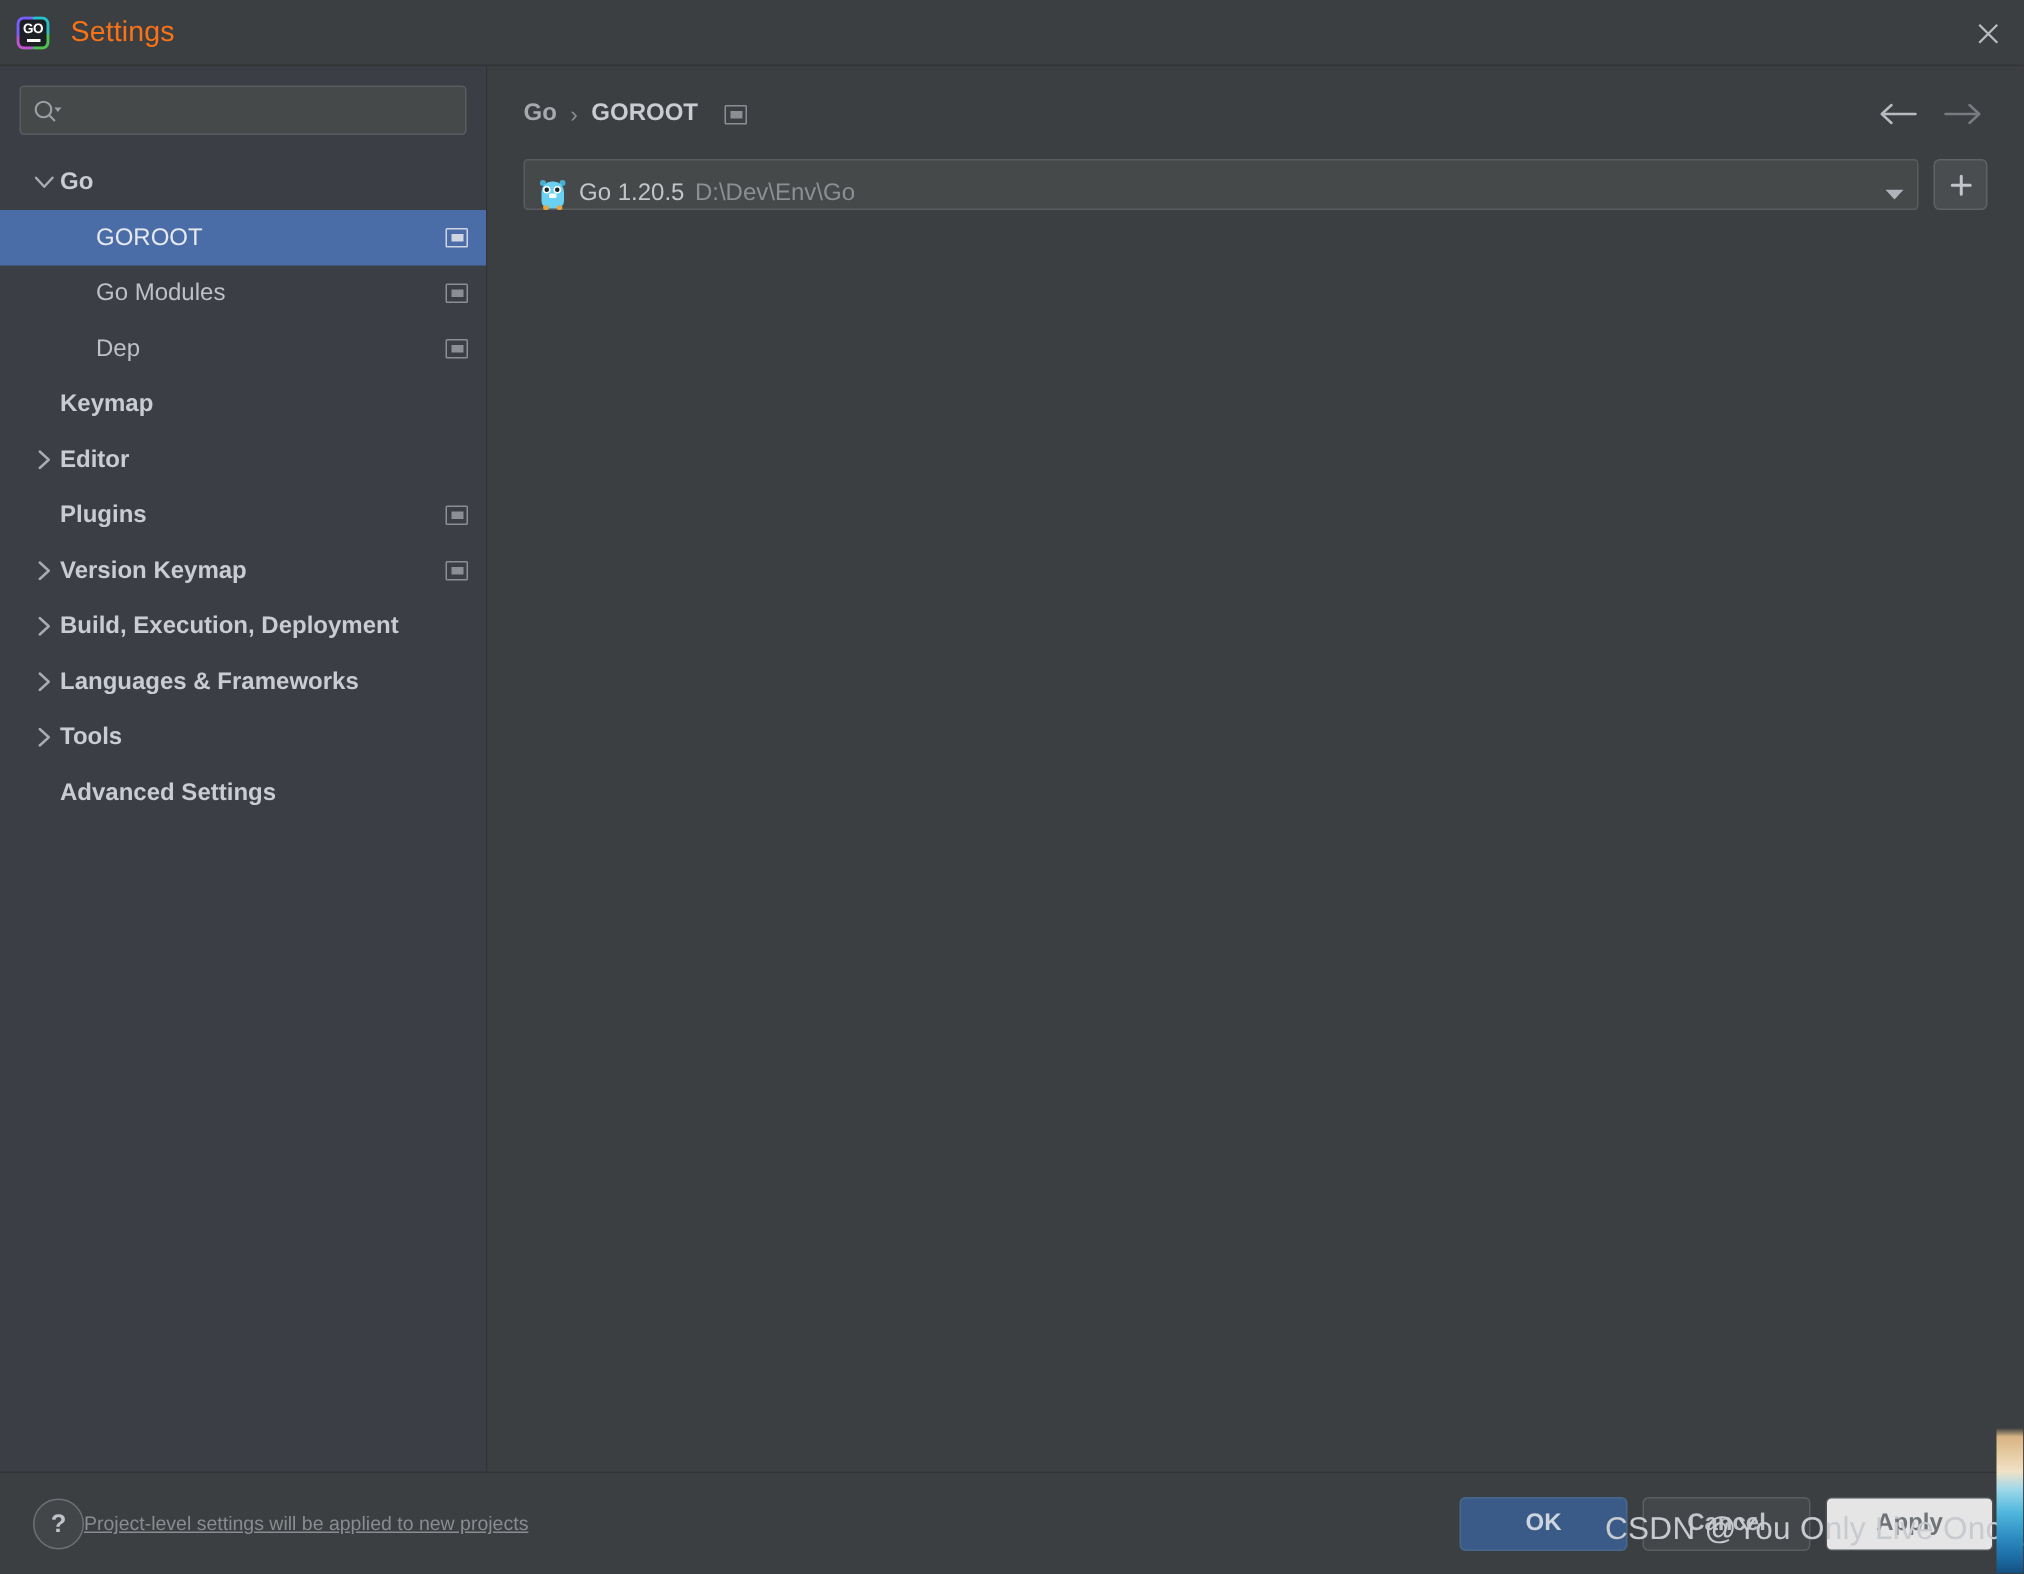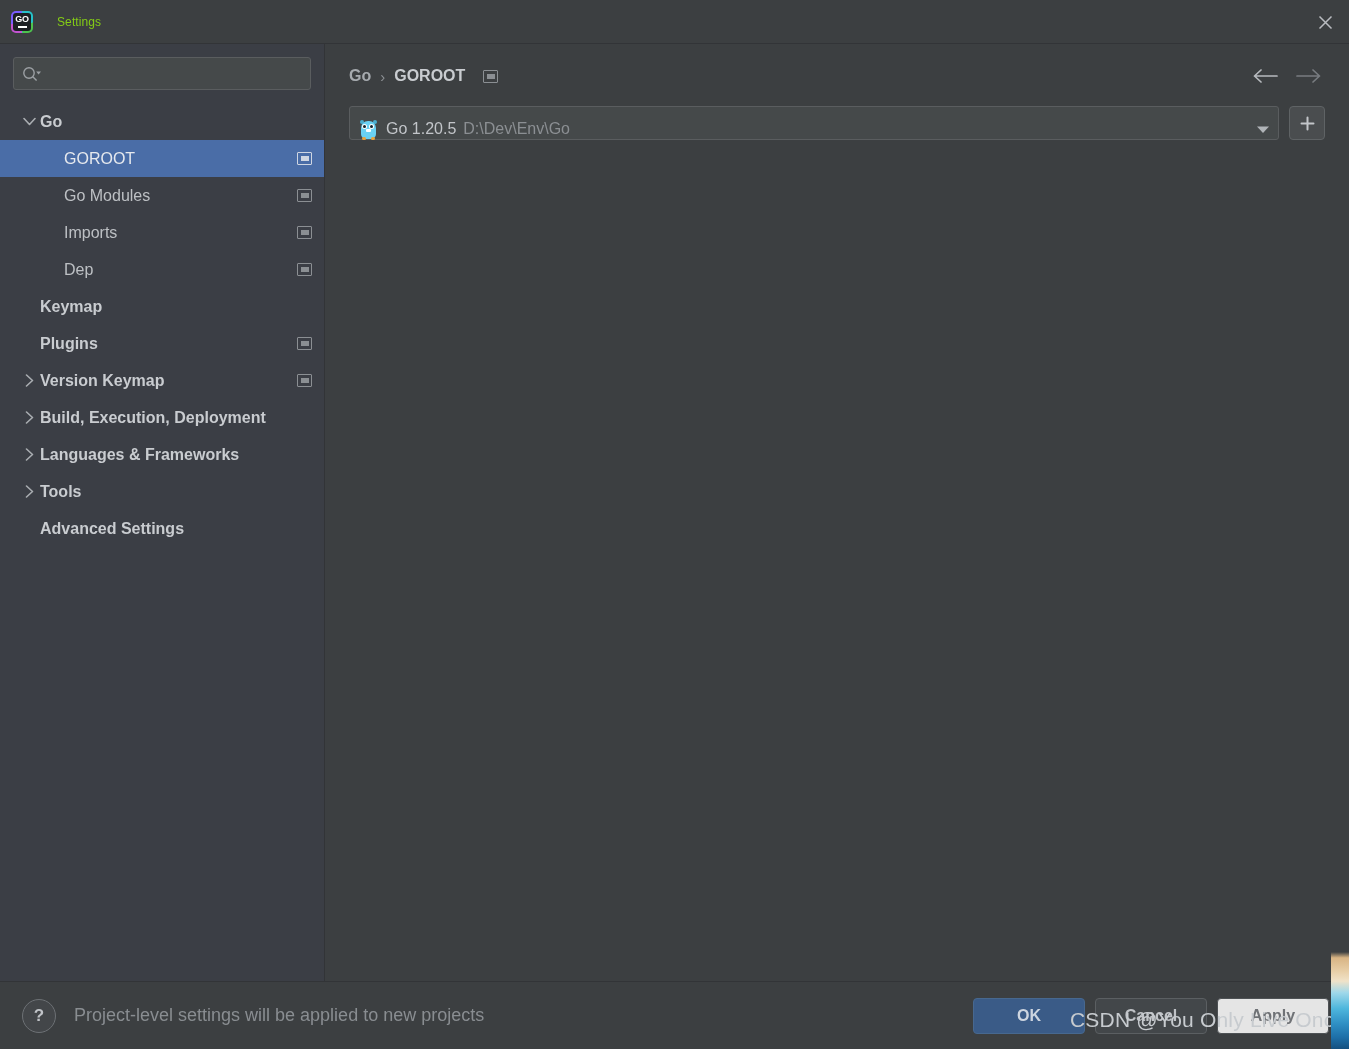--- a/index.html
+++ b/index.html
@@ -74,23 +74,23 @@
     line-height: 9px;
     letter-spacing: -0.3px;
   }
   #app-icon .plate .bar {
     width: 9px;
     height: 2px;
     background: #ffffff;
     margin-top: 2px;
   }
   #window-title {
-    margin-left: 24px;
-    font-size: 12px;
-    color: #84cc16;
+    margin-left: 14px;
+    font-size: 19px;
+    color: #f97316;
     letter-spacing: 0.1px;
   }
   #close-button {
     position: absolute;
     right: 0;
     top: 0;
     width: 48px;
     height: 44px;
     display: flex;
     align-items: center;
@@ -357,23 +357,23 @@
     color: #c0c3c7;
     display: flex;
     align-items: center;
     justify-content: center;
     font-size: 17px;
     font-weight: bold;
     cursor: pointer;
     flex: none;
   }
   #footer-note {
-    margin-left: 18px;
-    font-size: 18px;
+    font-size: 13px;
     color: #898d91;
+    text-decoration: underline;
   }
   #footer-buttons {
     margin-left: auto;
     display: flex;
     align-items: center;
     gap: 10px;
   }
   .dlg-button {
     height: 36px;
     min-width: 112px;
@@ -497,43 +497,40 @@
             <span class="proj-icon">
               <i></i>
             </span>
           </div>
           <div class="tree-row level-1">
             <span class="twisty empty">
               <svg width="9" height="13" viewBox="0 0 9 13">
                 <path d="M1.5 1 L7.5 6.5 L1.5 12" stroke="#a9adb1" stroke-width="1.6" fill="none" stroke-linecap="round" stroke-linejoin="round"></path>
               </svg>
             </span>
-            <span class="label">Imports</span>
-            <span class="proj-icon">
-              <i></i>
-            </span>
-          </div>
-          <div class="tree-row level-1">
-            <span class="twisty empty">
-              <svg width="9" height="13" viewBox="0 0 9 13">
-                <path d="M1.5 1 L7.5 6.5 L1.5 12" stroke="#a9adb1" stroke-width="1.6" fill="none" stroke-linecap="round" stroke-linejoin="round"></path>
-              </svg>
-            </span>
             <span class="label">Dep</span>
             <span class="proj-icon">
               <i></i>
             </span>
           </div>
           <div class="tree-row level-0">
             <span class="twisty empty">
               <svg width="9" height="13" viewBox="0 0 9 13">
                 <path d="M1.5 1 L7.5 6.5 L1.5 12" stroke="#a9adb1" stroke-width="1.6" fill="none" stroke-linecap="round" stroke-linejoin="round"></path>
               </svg>
             </span>
             <span class="label">Keymap</span>
+          </div>
+          <div class="tree-row level-0">
+            <span class="twisty">
+              <svg width="9" height="13" viewBox="0 0 9 13">
+                <path d="M1.5 1 L7.5 6.5 L1.5 12" stroke="#a9adb1" stroke-width="1.6" fill="none" stroke-linecap="round" stroke-linejoin="round"></path>
+              </svg>
+            </span>
+            <span class="label">Editor</span>
           </div>
           <div class="tree-row level-0">
             <span class="twisty empty">
               <svg width="9" height="13" viewBox="0 0 9 13">
                 <path d="M1.5 1 L7.5 6.5 L1.5 12" stroke="#a9adb1" stroke-width="1.6" fill="none" stroke-linecap="round" stroke-linejoin="round"></path>
               </svg>
             </span>
             <span class="label">Plugins</span>
             <span class="proj-icon">
               <i></i>

